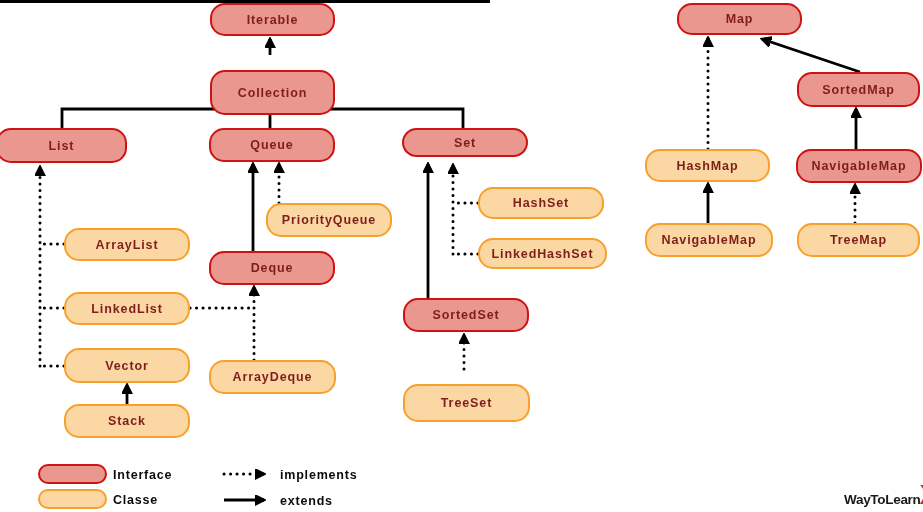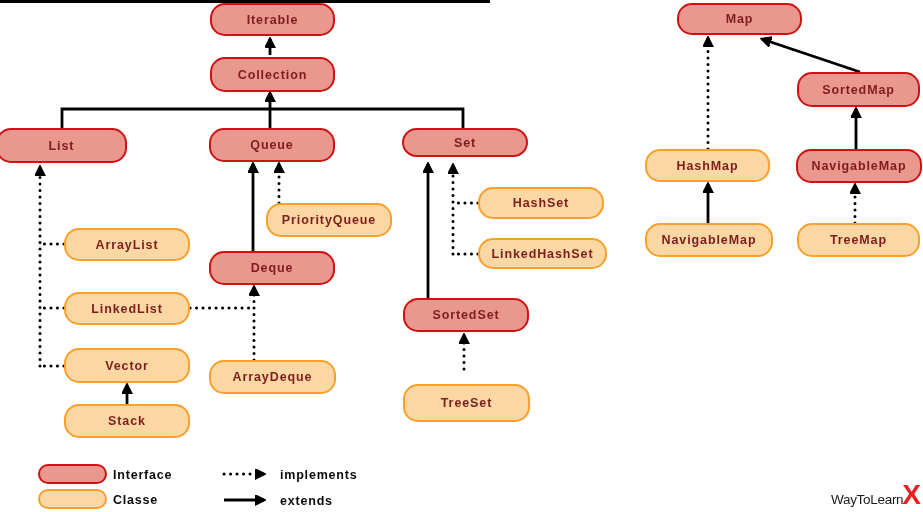--- a/index.html
+++ b/index.html
@@ -23,21 +23,21 @@
   .interface{background:var(--interface-fill,#EA978F);border:2.6px solid var(--interface-border,#CE1313);}
   .classe{background:var(--classe-fill,#FBD7A3);border:2.4px solid var(--classe-border,#F7A02C);}
   .pill{position:absolute;box-sizing:border-box;border-radius:10px;}
   .legend-label{
     position:absolute;font-weight:bold;font-size:12.5px;letter-spacing:0.8px;color:#0b0b0b;
   }
   .watermark{
     position:absolute;left:831px;top:481px;
     display:flex;align-items:flex-end;line-height:1;
   }
-  .watermark .wm-text{font-size:13.5px;font-weight:normal;color:#1a1a1a;letter-spacing:-0.3px;padding-bottom:3px;}
+  .watermark .wm-text{font-size:13.5px;font-weight:bold;color:#1a1a1a;letter-spacing:-0.3px;padding-bottom:3px;margin-left:13px;}
   .watermark .wm-x{font-size:28px;font-weight:bold;color:var(--watermark-x,#E52222);margin-left:-1px;}
 </style>
 </head>
 <body>
 
 <div class="canvas">
 
   <svg class="edges">
     <defs>
       <marker id="arrow" viewBox="0 0 10 10" refX="8.5" refY="5" markerWidth="11" markerHeight="11" orient="auto" markerUnits="userSpaceOnUse">
@@ -69,21 +69,21 @@
     <line class="dotted" x1="478" y1="254" x2="456" y2="254"></line>
     <line class="dotted" x1="464" y1="369" x2="464" y2="335" marker-end="url(#arrow)"></line>
     <line class="dotted" x1="708" y1="149" x2="708" y2="38" marker-end="url(#arrow)"></line>
     <line class="dotted" x1="855" y1="223" x2="855" y2="185" marker-end="url(#arrow)"></line>
 
     <line class="dotted" x1="224" y1="474" x2="264" y2="474" marker-end="url(#arrow)"></line>
     <line class="solid" x1="224" y1="500" x2="264" y2="500" marker-end="url(#arrow)"></line>
   </svg>
 
   <div class="node interface" style="left:210px;top:3px;width:125px;height:33px">Iterable</div>
-  <div class="node interface" style="left:210px;top:57px;width:125px;height:35px">Collection</div>
+  <div class="node interface" style="left:210px;top:70px;width:125px;height:45px">Collection</div>
   <div class="node interface" style="left:-4px;top:128px;width:131px;height:35px">List</div>
   <div class="node interface" style="left:209px;top:128px;width:126px;height:34px">Queue</div>
   <div class="node interface" style="left:402px;top:128px;width:126px;height:29px">Set</div>
   <div class="node interface" style="left:209px;top:251px;width:126px;height:34px">Deque</div>
   <div class="node interface" style="left:403px;top:298px;width:126px;height:34px">SortedSet</div>
   <div class="node interface" style="left:677px;top:3px;width:125px;height:32px">Map</div>
   <div class="node interface" style="left:797px;top:72px;width:123px;height:35px">SortedMap</div>
   <div class="node interface" style="left:796px;top:149px;width:126px;height:34px">NavigableMap</div>
 
   <div class="node classe" style="left:64px;top:228px;width:126px;height:33px">ArrayList</div>

